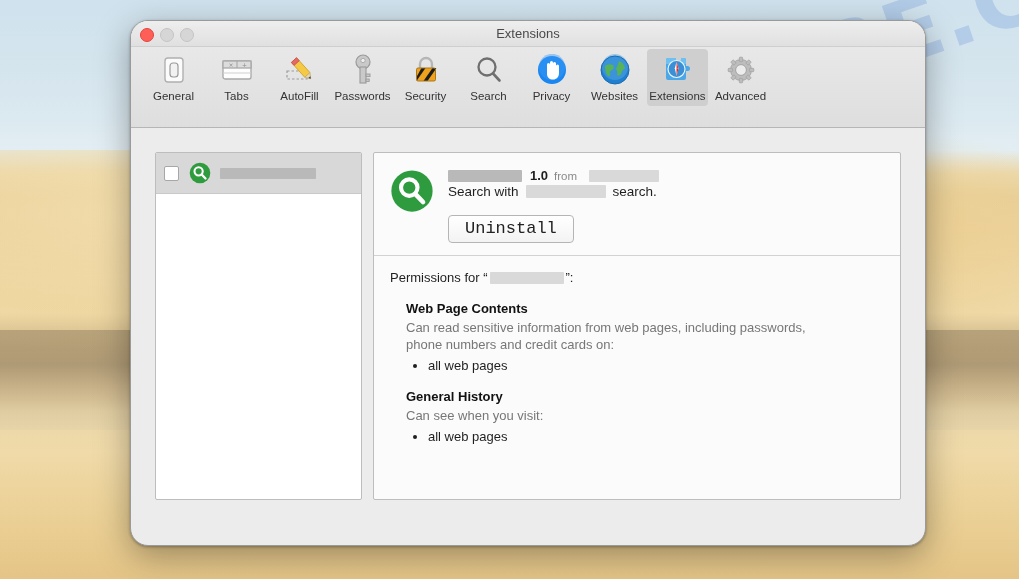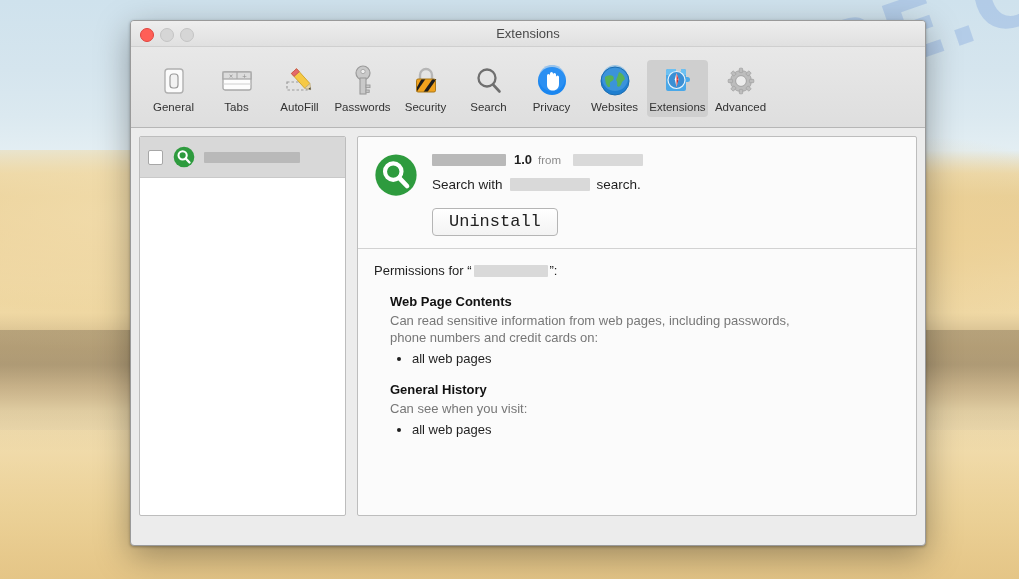--- a/index.html
+++ b/index.html
@@ -69,21 +69,21 @@
     white-space: nowrap;
     pointer-events: none;
     user-select: none;
   }
 
   
   #window {
     position: absolute;
     left: 130px; top: 20px;
     width: 794px; height: 524px;
-    border-radius: 4px;
+    border-radius: 18px;
     background: #ececec;
     box-shadow: 0 10px 34px rgba(0,0,0,0.34), 0 1px 3px rgba(0,0,0,0.3);
     border: 1px solid #9a9a9a;
     overflow: hidden;
   }
   #titlebar {
     position: relative;
     height: 25px;
     background: linear-gradient(to bottom, #eeeeee 0%, #e0e0e0 100%);
     border-bottom: 1px solid #cfcfcf;
@@ -101,21 +101,21 @@
     text-align: center;
     line-height: 25px;
     font-size: 13px;
     color: #4a4a4a;
     font-weight: normal;
   }
 
   
   #toolbar {
     display: flex;
-    align-items: center;
+    align-items: flex-start;
     height: 78px;
     padding: 2px 10px 0 12px;
     background: linear-gradient(to bottom, #e8e8e8 0%, #dedede 100%);
     border-bottom: 1px solid #b6b6b6;
   }
   .tb-item {
     width: 61px;
     padding: 4px 0 4px 0;
     margin-right: 2px;
     text-align: center;
@@ -132,21 +132,21 @@
   .tb-label {
     font-size: 11.5px;
     color: #333;
     margin-top: 3px;
     white-space: nowrap;
   }
 
   
   #body {
     display: flex;
-    padding: 8px;
+    padding: 24px;
     height: calc(524px - 25px - 79px - 24px);
     box-sizing: border-box;
     background: #ececec;
   }
   #sidebar {
     width: 205px;
     background: #ffffff;
     border: 1px solid #bdbdbd;
     border-radius: 2px;
     margin-right: 11px;
@@ -188,21 +188,20 @@
     display: flex;
     padding: 14px 16px 12px 16px;
     border-bottom: 1px solid #d2d2d2;
   }
   .ext-icon-lg { width: 44px; height: 44px; flex: none; margin-right: 14px; margin-top: 2px; }
   .dh-right { flex: 1; }
   .dh-line1 { display: flex; align-items: center; height: 17px; }
   .ver { font-size: 13px; font-weight: bold; color: #1f1f1f; margin: 0 6px 0 8px; }
   .from { font-size: 11.5px; color: #8a8a8a; margin-right: 12px; }
   .dh-line2 {
-    margin-top: 9px;
     font-size: 13.5px;
     color: #1f1f1f;
     display: flex;
     align-items: center;
   }
   .dh-line2 .redact { margin: 0 7px; }
   .uninstall-btn {
     margin-top: 16px;
     display: inline-block;
     padding: 3px 16px 4px 16px;

